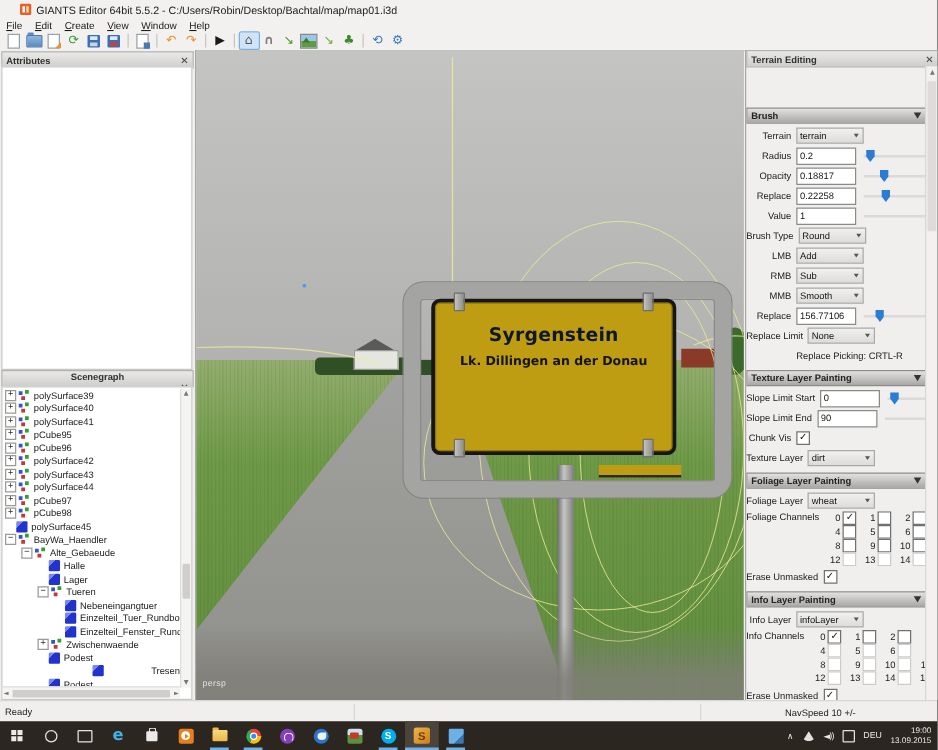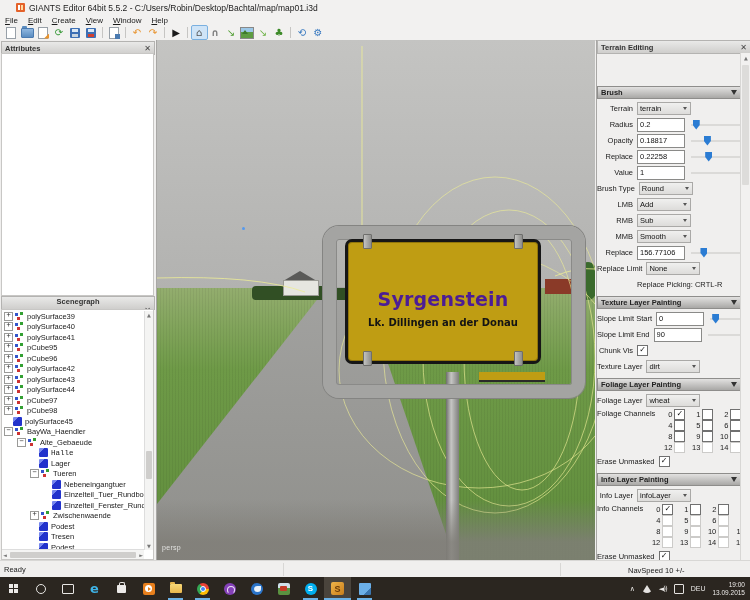--- a/index.html
+++ b/index.html
@@ -75,21 +75,21 @@
   .vblur{position:absolute;left:0;right:0;bottom:0;height:60px;
          background:linear-gradient(transparent,rgba(128,126,120,.85) 70%);}
   .persp{position:absolute;left:5px;bottom:9px;font-size:7px;color:#e2e2e0;letter-spacing:.3px;}
   .arcs{position:absolute;left:0;top:0;}
   
   .sign-frame{position:absolute;left:166px;top:186px;width:236px;height:146px;border:13px solid #a4a4a2;
               border-radius:16px;box-shadow:inset 0 0 0 1px #8a8a88, 0 0 0 1px #848482;}
   .plate{position:absolute;left:188px;top:199px;width:190px;height:119px;background:#bf9d13;
          border:3px solid #161616;border-radius:7px;box-shadow:inset 0 0 0 1px rgba(90,70,0,.45);
          display:flex;flex-direction:column;align-items:center;}
-  .plate .l1{margin-top:46px;font-size:19px;font-weight:bold;color:#4c1d95;font-family:"DejaVu Sans",sans-serif;letter-spacing:.2px;}
+  .plate .l1{margin-top:17px;font-size:15px;font-weight:bold;color:#0f172a;font-family:"DejaVu Sans",sans-serif;letter-spacing:.2px;}
   .plate .l2{margin-top:7px;font-size:10px;font-weight:bold;color:#141414;font-family:"DejaVu Sans",sans-serif;}
   .clip{position:absolute;width:7px;height:13px;background:linear-gradient(90deg,#c2c2c0,#8e8e8c);border:1px solid #6e6e6c;border-radius:1px;}
   .sliver{position:absolute;left:322px;top:332px;width:66px;height:8px;background:#bf9d13;border-bottom:2px solid #2a2a28;}
   .pole{position:absolute;left:289px;top:332px;width:13px;bottom:0;
         background:linear-gradient(90deg,#6e6e6c,#c6c6c4 40%,#7e7e7c);}
   .bluedot{position:absolute;left:85px;top:187px;width:3px;height:3px;background:#5599ee;border-radius:50%;}
   
   .rightcol{position:absolute;left:596px;top:40px;width:154px;height:520px;background:#f0efee;border-left:1px solid #a8a7a5;}
   .rc-head{position:absolute;left:0;top:0;right:0;height:12px;}
   .rc-scroll{position:absolute;right:0;top:13px;width:10px;bottom:0;background:#f2f1f0;border-left:1px solid #d8d7d5;}
@@ -347,21 +347,21 @@
             </div>
             <div class="trow" style="padding-left: 15px;">
               <span class="texp">−</span>
               <span class="tg-ico">
                 <i class="b"></i>
                 <i class="g"></i>
                 <i class="r"></i>
               </span>
               <span>Alte_Gebaeude</span>
             </div>
-            <div class="trow" style="padding-left: 28px; font-family: Liberation Mono, monospace;">
+            <div class="trow" style="padding-left: 28px;">
               <span class="tspace"></span>
               <span class="cube-ico"></span>
               <span>Halle</span>
             </div>
             <div class="trow" style="padding-left: 28px;">
               <span class="tspace"></span>
               <span class="cube-ico"></span>
               <span>Lager</span>
             </div>
             <div class="trow" style="padding-left: 28px;">
@@ -395,21 +395,21 @@
                 <i class="g"></i>
                 <i class="r"></i>
               </span>
               <span>Zwischenwaende</span>
             </div>
             <div class="trow" style="padding-left: 28px;">
               <span class="tspace"></span>
               <span class="cube-ico"></span>
               <span>Podest</span>
             </div>
-            <div class="trow" style="padding-left: 28px;">
+            <div class="trow" style="padding-left: 28px; justify-content: space-between;">
               <span class="tspace"></span>
               <span class="cube-ico"></span>
               <span>Tresen</span>
             </div>
             <div class="trow" style="padding-left: 28px;">
               <span class="tspace"></span>
               <span class="cube-ico"></span>
               <span>Podest</span>
             </div>
           </div>

